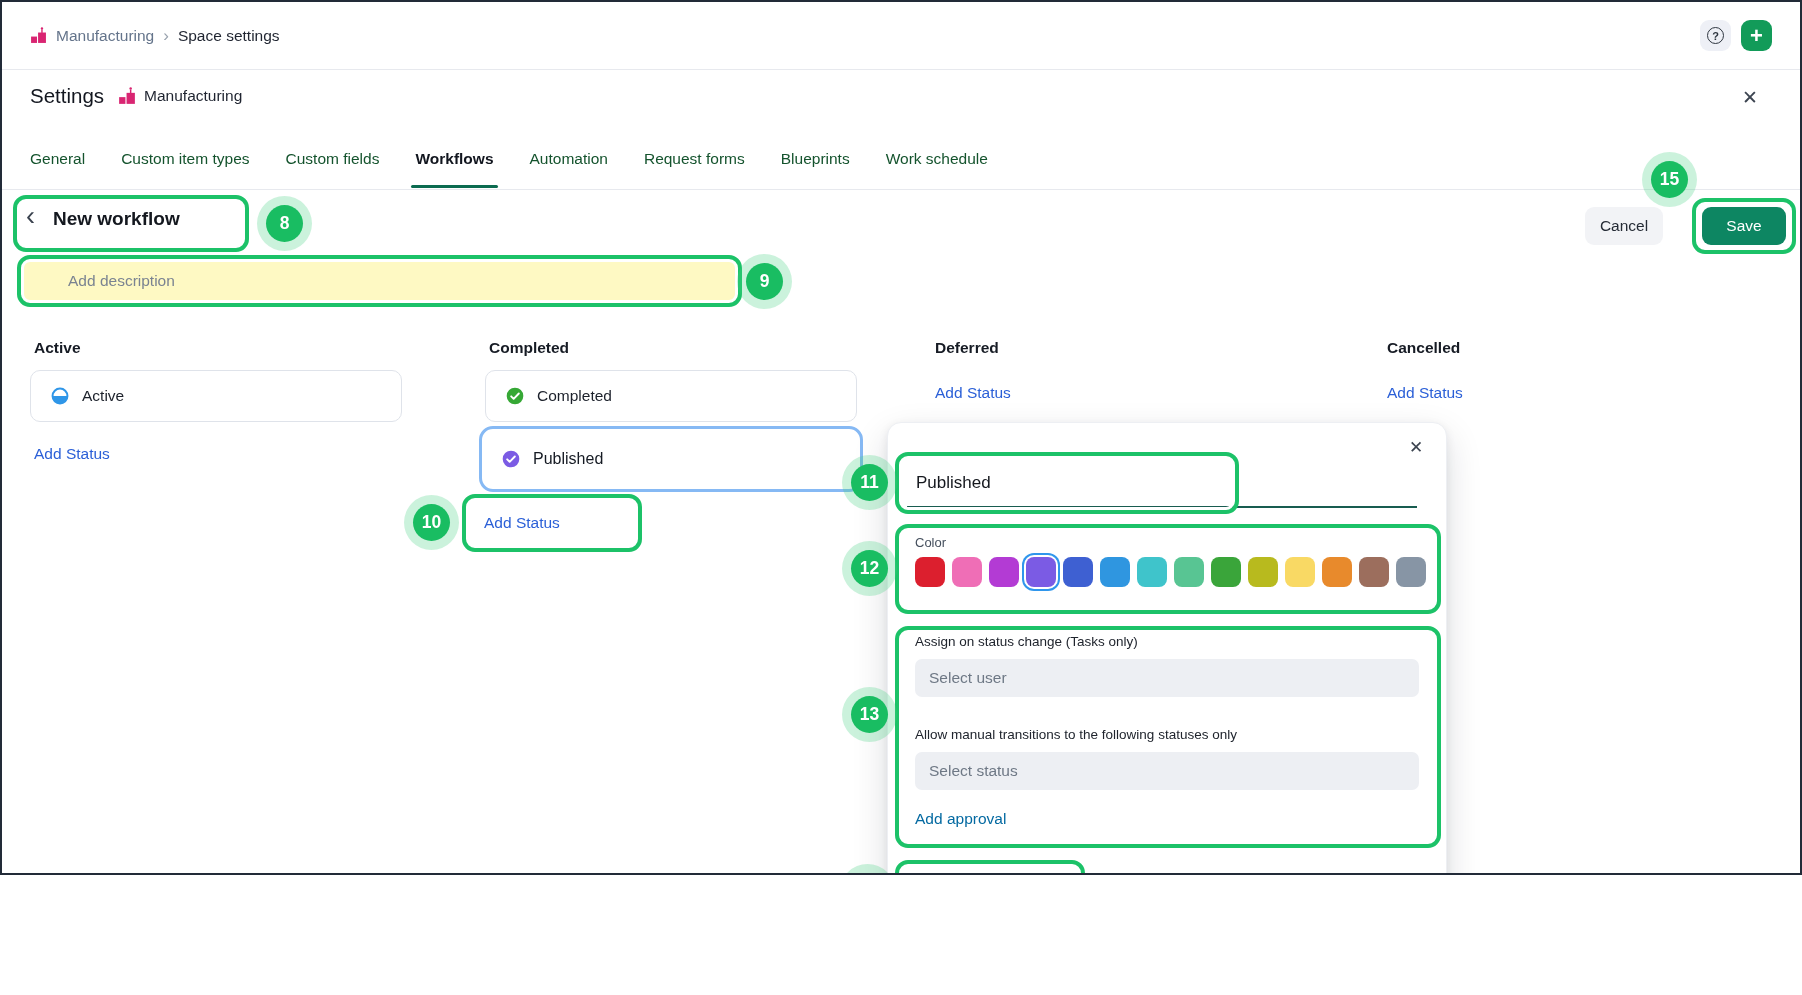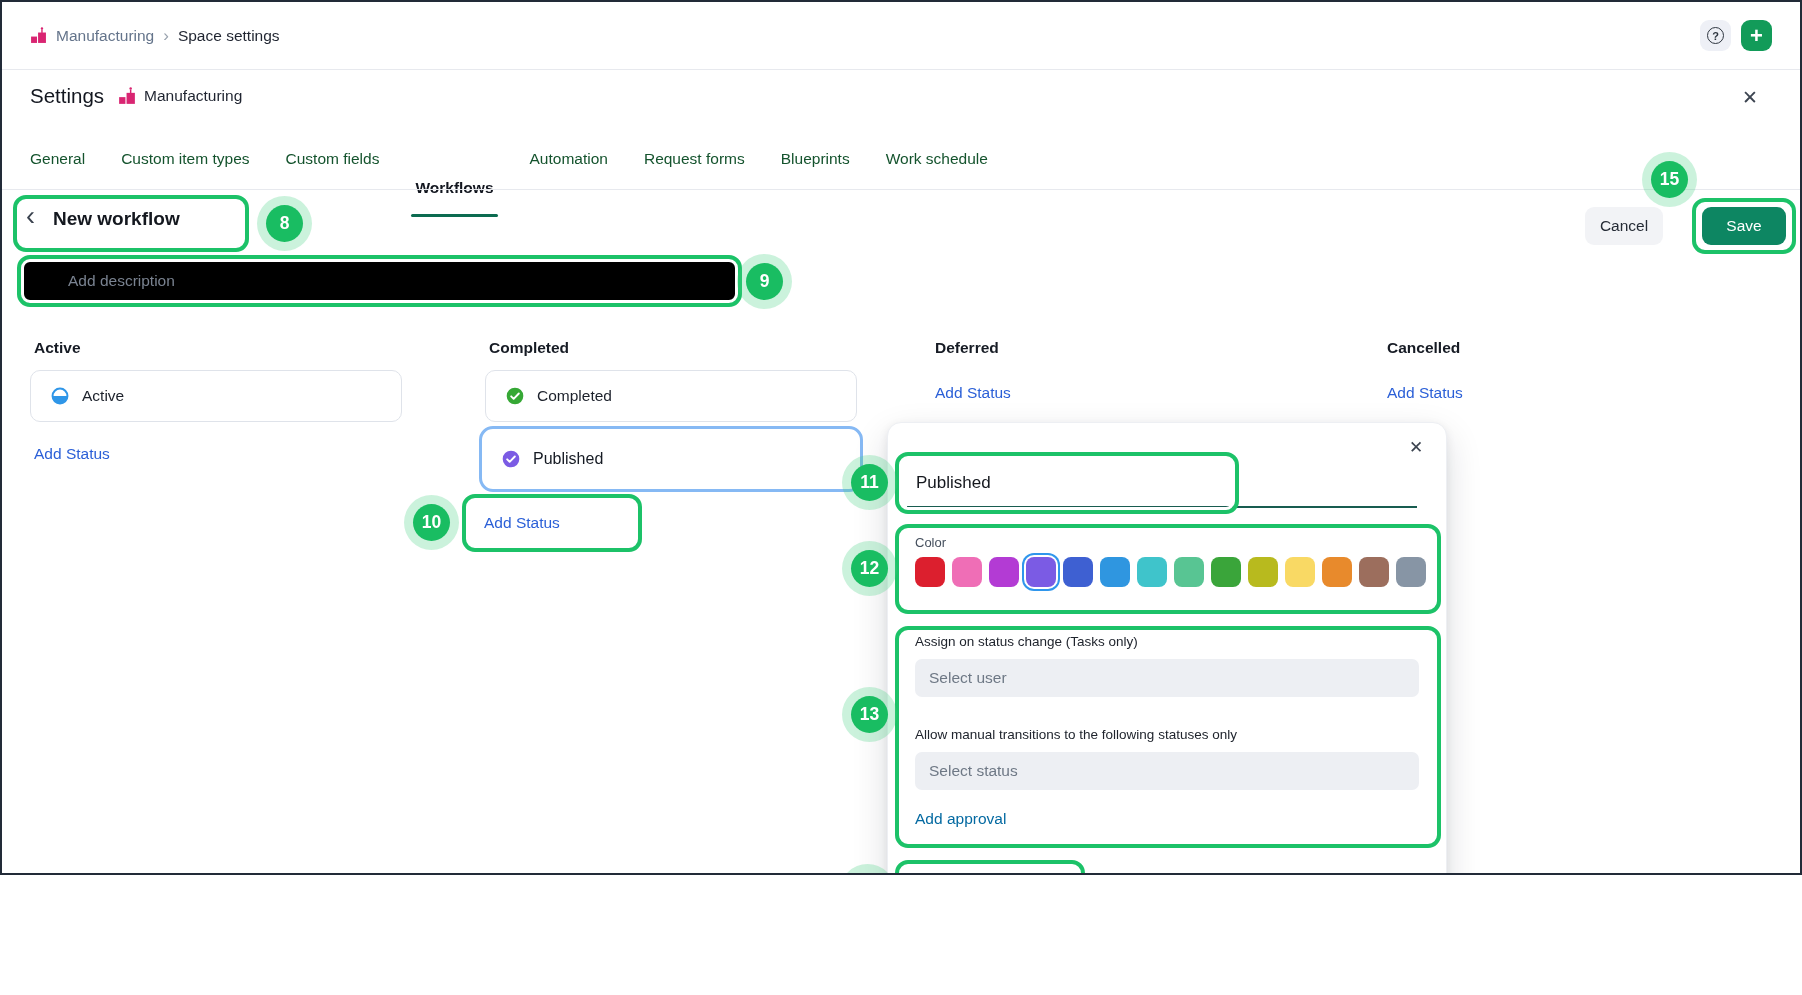--- a/index.html
+++ b/index.html
@@ -29,37 +29,37 @@
   
   .settings-row { position:absolute; left:28px; top:82px; display:flex; align-items:center; gap:14px; }
   .settings-title { font-size:20.5px; font-weight:normal; color:#12161f; }
   .space-tag { display:flex; align-items:center; gap:8px; font-size:15.5px; color:#1f2430; }
   .close-settings { position:absolute; left:1740px; top:84px; font-size:19px;
                     color:#3c4450; cursor:pointer; }
 
   
   .tabs { position:absolute; left:28px; top:148px; display:flex; gap:36px; }
   .tab { font-size:15.5px; color:#14532d; cursor:pointer; position:relative; padding-bottom:20px; }
-  .tab.active { color:#12161f; font-weight:bold;margin-top:29px; }
+  .tab.active { color:#12161f; font-weight:bold; }
   .tab.active::after { content:""; position:absolute; left:-4px; right:-4px; bottom:0;
                        height:3px; background:#0c6b50; border-radius:2px; }
   .tabs-divider { position:absolute; left:0; top:187px; width:100%; height:1px; background:#e7e9ee; }
 
   
   .wf-titlebox { position:absolute; left:24px; top:205px; display:flex; align-items:center; gap:18px; }
   .back-chev { font-size:27px; color:#3a424e; line-height:1; cursor:pointer; margin-top:-4px; }
   .wf-title { font-size:19px; font-weight:600; color:#14181f; }
   .btn { border:none; border-radius:9px; font-size:15.5px; height:38px; cursor:pointer;
          font-family:"Liberation Sans", sans-serif; }
   .btn-cancel { position:absolute; left:1583px; top:205px; width:78px; background:#f2f3f6; color:#252b35; }
   .btn-save { position:absolute; left:1700px; top:205px; width:84px; background:#0d8662; color:#fff; }
 
   
   .desc-field { position:absolute; left:19px; top:257px; width:717px; height:44px;
-                border:1px solid #e8ebf0; border-radius:10px; background:#000000;
+                border:1px solid #e8ebf0; border-radius:10px; background:#fef9c3;
                 display:flex; align-items:center; padding-left:46px;
                 font-size:15.5px; color:#7a8391; cursor:text; }
 
   
   .col-header { position:absolute; font-size:15.5px; font-weight:bold; color:#161b24; top:337px; }
   .status-card { position:absolute; width:372px; height:52px; background:#fff;
                  border:1px solid #dfe3ea; border-radius:10px; display:flex;
                  align-items:center; gap:13px; padding-left:20px; cursor:pointer; }
   .status-card .label { font-size:15.5px; color:#1c212b; }
   .focus-wrap { position:absolute; left:477px; top:424px; width:384px; height:66px;

